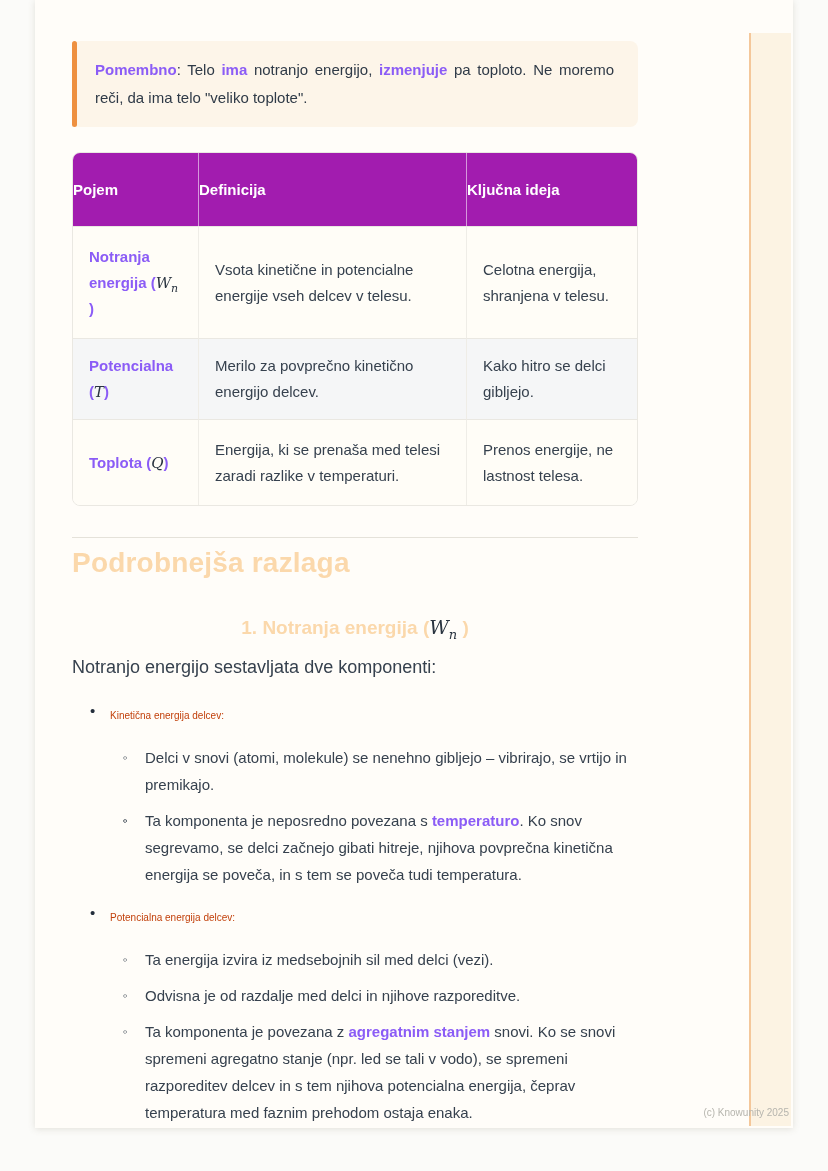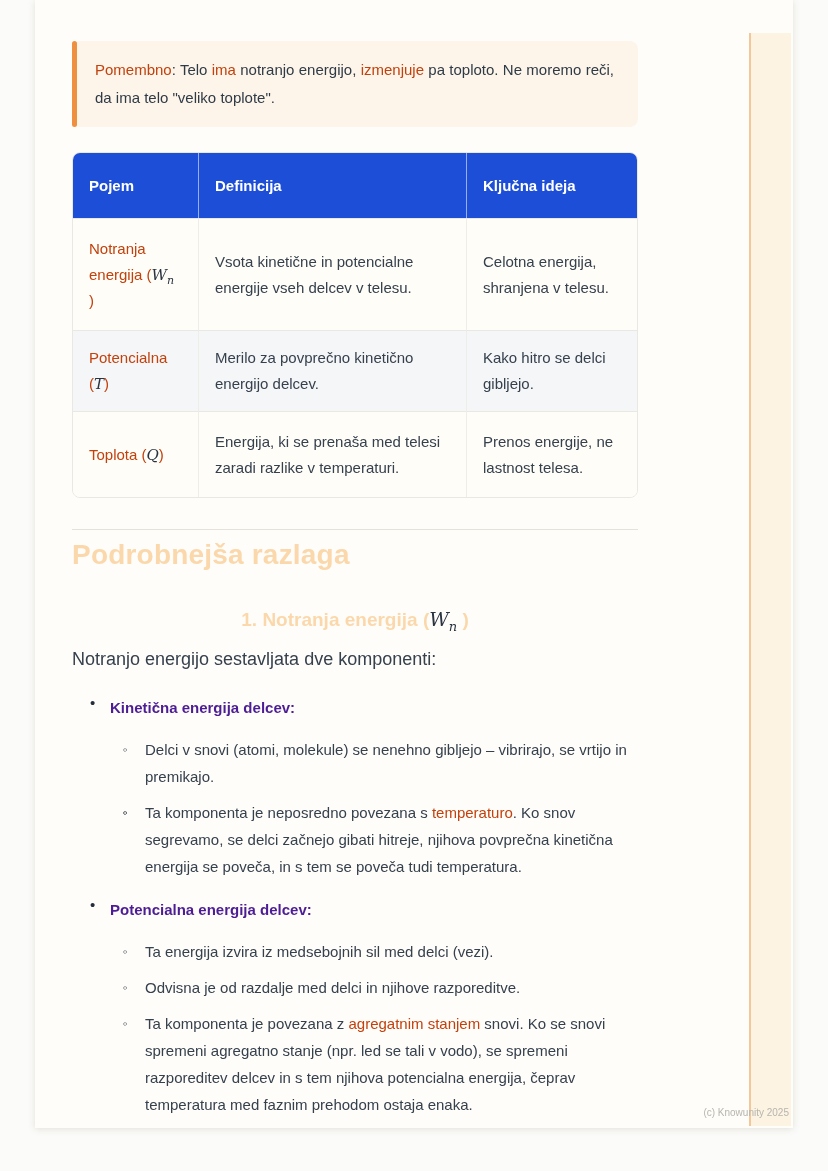--- a/index.html
+++ b/index.html
@@ -26,42 +26,42 @@
     position:relative;margin-top:41px;width:566px;box-sizing:border-box;
     background:#fdf5e9;border-radius:8px;padding:15px 24px 15px 23px;
   }
   .callout-bar{
     position:absolute;left:0;top:0;height:100%;width:5px;
     border-radius:5px;background:#ee9040;
   }
   .callout-text{
     margin:0;font-size:15px;line-height:28px;color:#2f3a47;text-align:justify;
   }
-  .bold{font-weight:400;color:#c2410c;}
+  .bold{font-weight:700;color:#8b5cf6;}
 
   
   .math{
     font-family:"DejaVu Serif","Liberation Serif",serif;
     font-style:italic;font-weight:400;color:#2a3440;
   }
   sub.math{font-size:11px;line-height:0;}
 
   
   table.def-table{
     margin-top:25px;width:564px;table-layout:fixed;
     border-collapse:separate;border-spacing:0;
     border:1px solid #eae8e2;border-radius:8px;
     font-size:15px;line-height:26px;color:#36414e;
   }
   table.def-table col.c1{width:126px;}
   table.def-table col.c2{width:268px;}
   table.def-table col.c3{width:170px;}
   th{
-    background:#1d4ed8;color:#ffffff;font-weight:600;text-align:left;
-    height:65px;padding:0 16px;font-size:15px;box-sizing:border-box;
+    background:#a21caf;color:#ffffff;font-weight:600;text-align:left;
+    height:73px;padding:0 0;font-size:15px;box-sizing:border-box;
     border-right:1px solid rgba(255,255,255,.55);vertical-align:middle;
   }
   th:first-child{border-top-left-radius:7px;}
   th:last-child{border-right:none;border-top-right-radius:7px;}
   td{
     padding:14px 16px;box-sizing:border-box;vertical-align:middle;
     border-top:1px solid #eae8e2;border-right:1px solid #efede7;
   }
   td:last-child{border-right:none;}
   tbody tr:nth-child(odd) td{background:#fffdf7;}
@@ -87,21 +87,21 @@
   }
   h3.sub .math{font-size:19px;color:#2a3440;}
   h3.sub sub.math{font-size:13px;}
   p.intro{margin:14px 0 0;font-size:18px;line-height:27px;color:#36414e;}
 
   ul.top-list{margin:21px 0 0;padding:0;list-style:none;}
   ul.top-list > li{position:relative;padding-left:38px;margin-bottom:16px;}
   ul.top-list > li > .marker{
     position:absolute;left:18px;top:0;font-size:15px;color:#232e3c;
   }
-  .li-title{font-weight:700;color:#4c1d95;font-size:15px;line-height:27px;}
+  .li-title{font-weight:400;color:#c2410c;font-size:10px;line-height:27px;}
   ul.sub-list{margin:15px 0 0;padding:0;list-style:none;}
   ul.sub-list > li{
     position:relative;padding-left:35px;margin-bottom:9px;
     font-size:15px;line-height:27px;color:#36414e;
   }
   ul.sub-list > li > .marker{
     position:absolute;left:13px;top:0px;font-size:13px;color:#36414e;
   }
   .watermark{
     position:absolute;right:4px;bottom:10px;font-size:10px;color:#b6b5ae;

